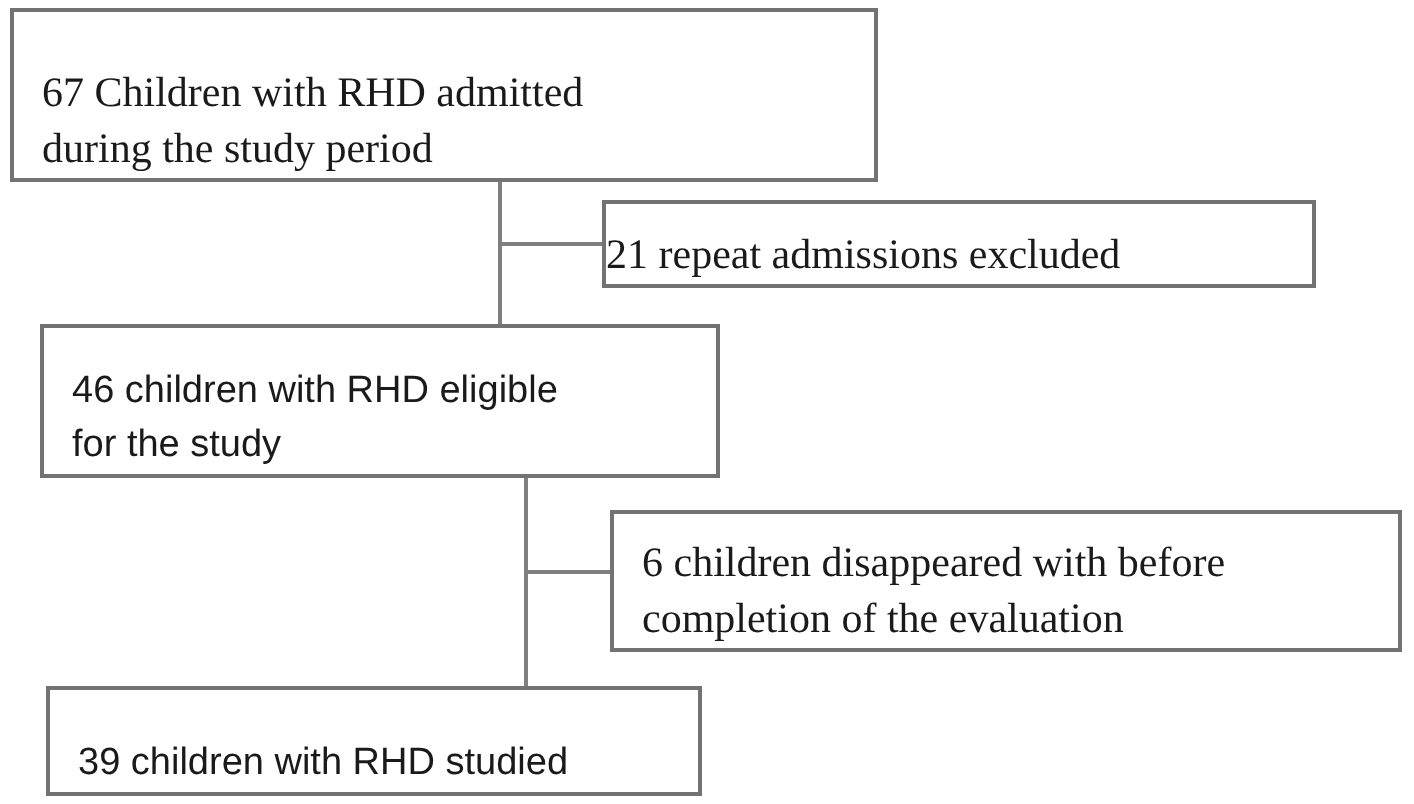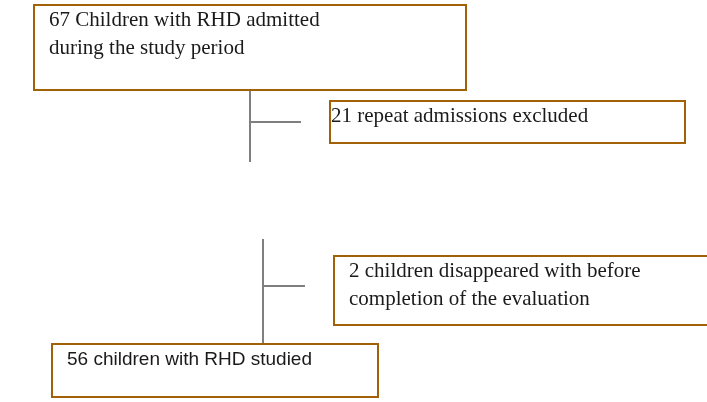--- a/index.html
+++ b/index.html
@@ -11,26 +11,25 @@
     position: relative;
     width: 707px;
     height: 402px;
     background: #ffffff;
     overflow: hidden;
   }
   .node {
     position: absolute;
     box-sizing: border-box;
     background: #ffffff;
-    border: 2px solid #a16207;
+    border: 2px solid #737373;
     display: flex;
-    align-items: flex-start;
+    align-items: flex-end;
     color: #1a1a1a;
     z-index: 2;
-    margin-left: 28px;
   }
   .node-text {
     display: block;
     white-space: pre-line;
   }
   .serif .node-text {
     font-family: "Liberation Serif", "DejaVu Serif", serif;
     font-size: 21px;
     line-height: 1.33;
   }
@@ -59,23 +58,27 @@
 
   <div class="node serif" style="left:5px; top:4px; width:434px; height:87px; padding-left:14px;">
     <span class="node-text">67 Children with RHD admitted
 during the study period</span>
   </div>
 
   <div class="node serif" style="left:301px; top:100px; width:357px; height:44px; ">
     <span class="node-text">21 repeat admissions excluded</span>
   </div>
 
+  <div class="node sans" style="left:20px; top:162px; width:340px; height:77px; padding-left:14px;">
+    <span class="node-text">46 children with RHD eligible
+for the study</span>
+  </div>
 
   <div class="node serif" style="left:305px; top:255px; width:396px; height:71px; padding-left:14px;">
-    <span class="node-text">2 children disappeared with before
+    <span class="node-text">6 children disappeared with before
 completion of the evaluation</span>
   </div>
 
   <div class="node sans" style="left:23px; top:343px; width:328px; height:55px; padding-left:14px;">
-    <span class="node-text">56 children with RHD studied</span>
+    <span class="node-text">39 children with RHD studied</span>
   </div>
 
 </div>
 
 </body></html>

